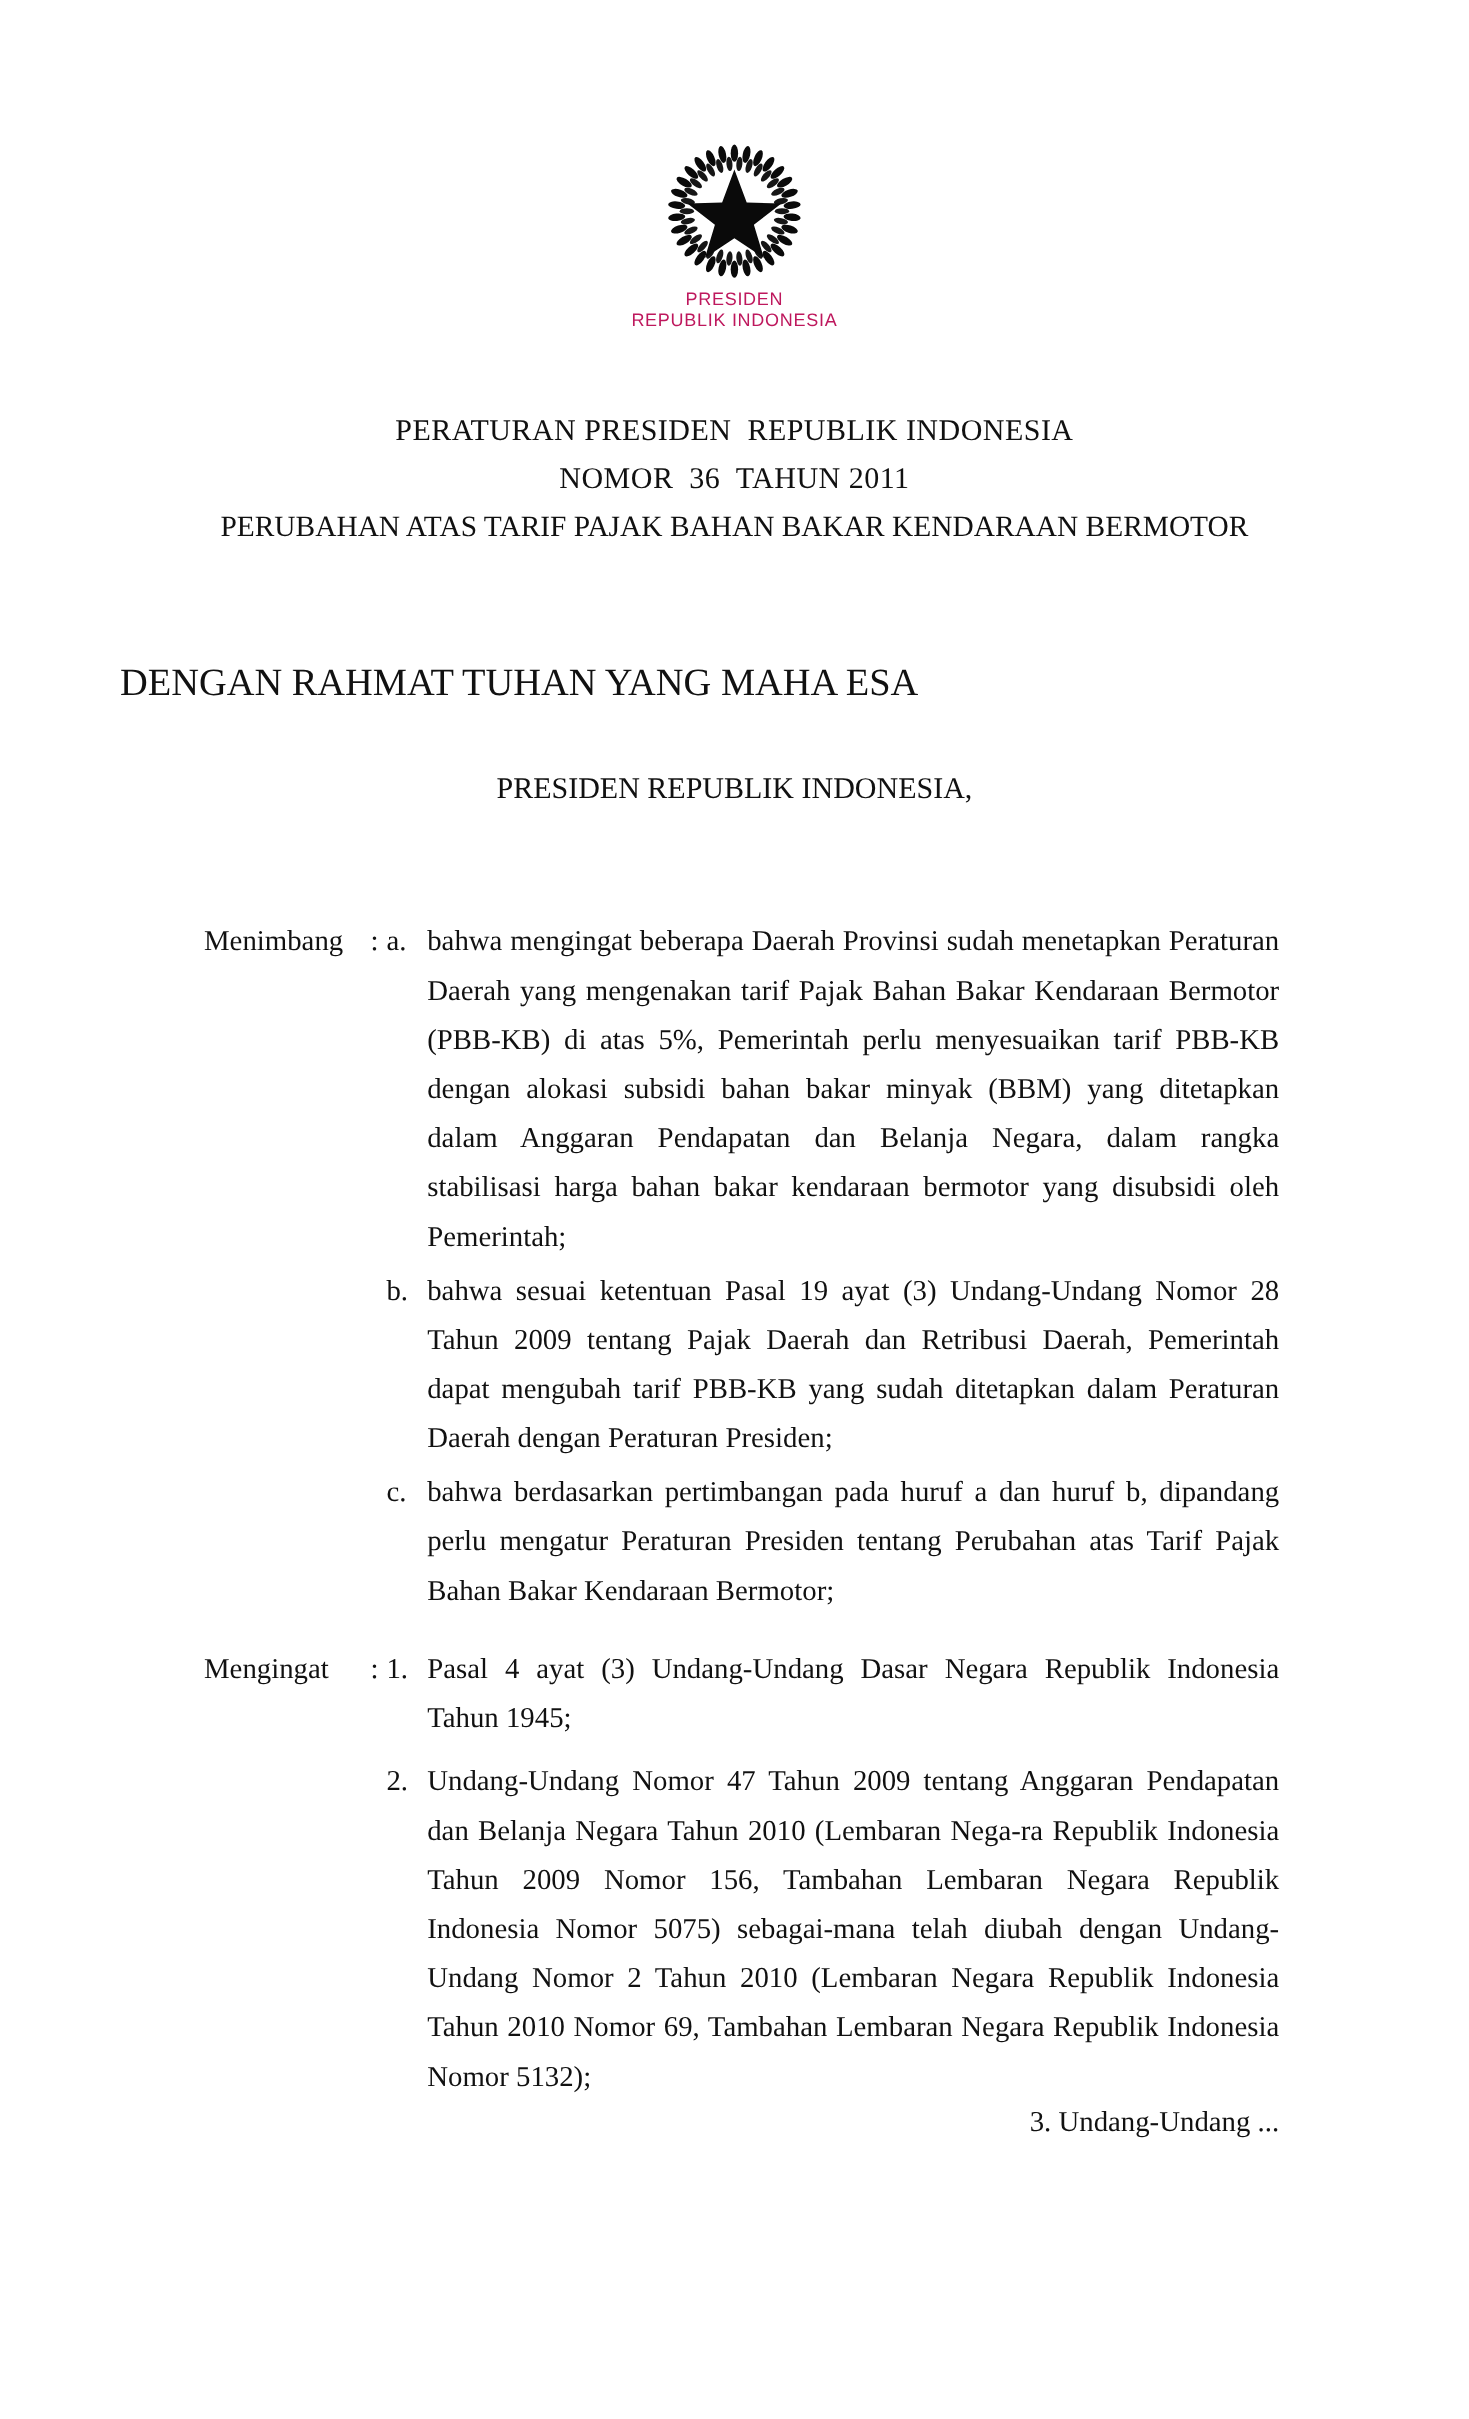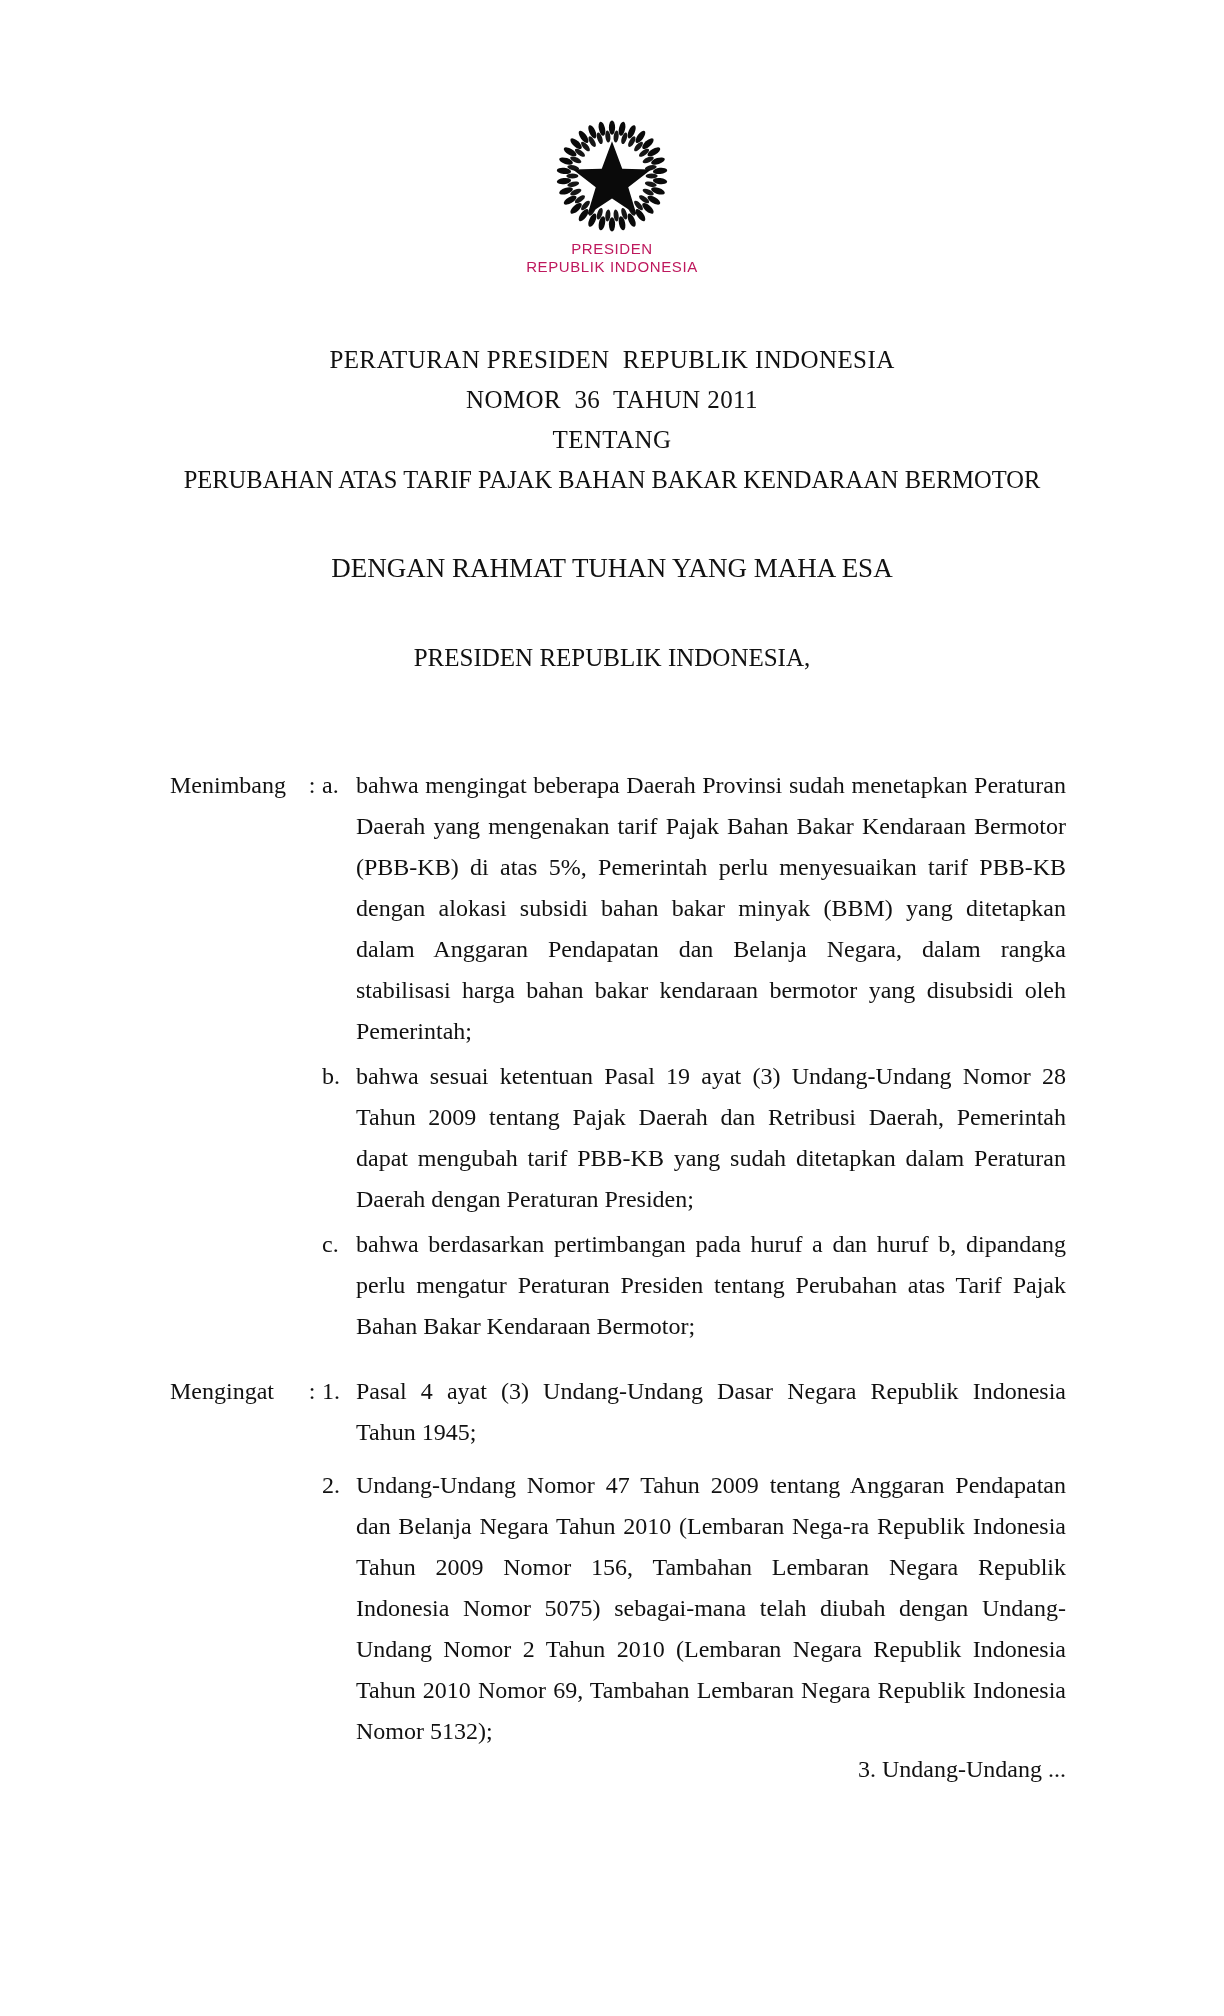--- a/index.html
+++ b/index.html
@@ -66,22 +66,21 @@
   .title-line.subject {
     letter-spacing: 0px;
     font-size: 24.5px;
   }
 
   .invocation {
     position: absolute;
     top: 550px;
     left: 100px;
     width: 1024px;
-    text-align: center;
-    font-size: 27px;
+    font-size: 32px;
     line-height: 36px;
   }
   .byline {
     position: absolute;
     top: 640px;
     left: 100px;
     width: 1024px;
     text-align: center;
     font-size: 25px;
     line-height: 36px;
@@ -249,21 +248,20 @@
     </span>
     <div class="emblem-caption">
       <div>PRESIDEN</div>
       <div>REPUBLIK INDONESIA</div>
     </div>
   </div>
 
   <div class="title-block">
     <div class="title-line">PERATURAN PRESIDEN  REPUBLIK INDONESIA</div>
     <div class="title-line">NOMOR  36  TAHUN 2011</div>
-    <div class="title-line">TENTANG</div>
     <div class="title-line subject">PERUBAHAN ATAS TARIF PAJAK BAHAN BAKAR KENDARAAN BERMOTOR</div>
   </div>
 
   <div class="invocation">DENGAN RAHMAT TUHAN YANG MAHA ESA</div>
   <div class="byline">PRESIDEN REPUBLIK INDONESIA,</div>
 
   <div class="body-block">
 
     <div class="clause-group">
       <div class="clause-label">Menimbang</div>

